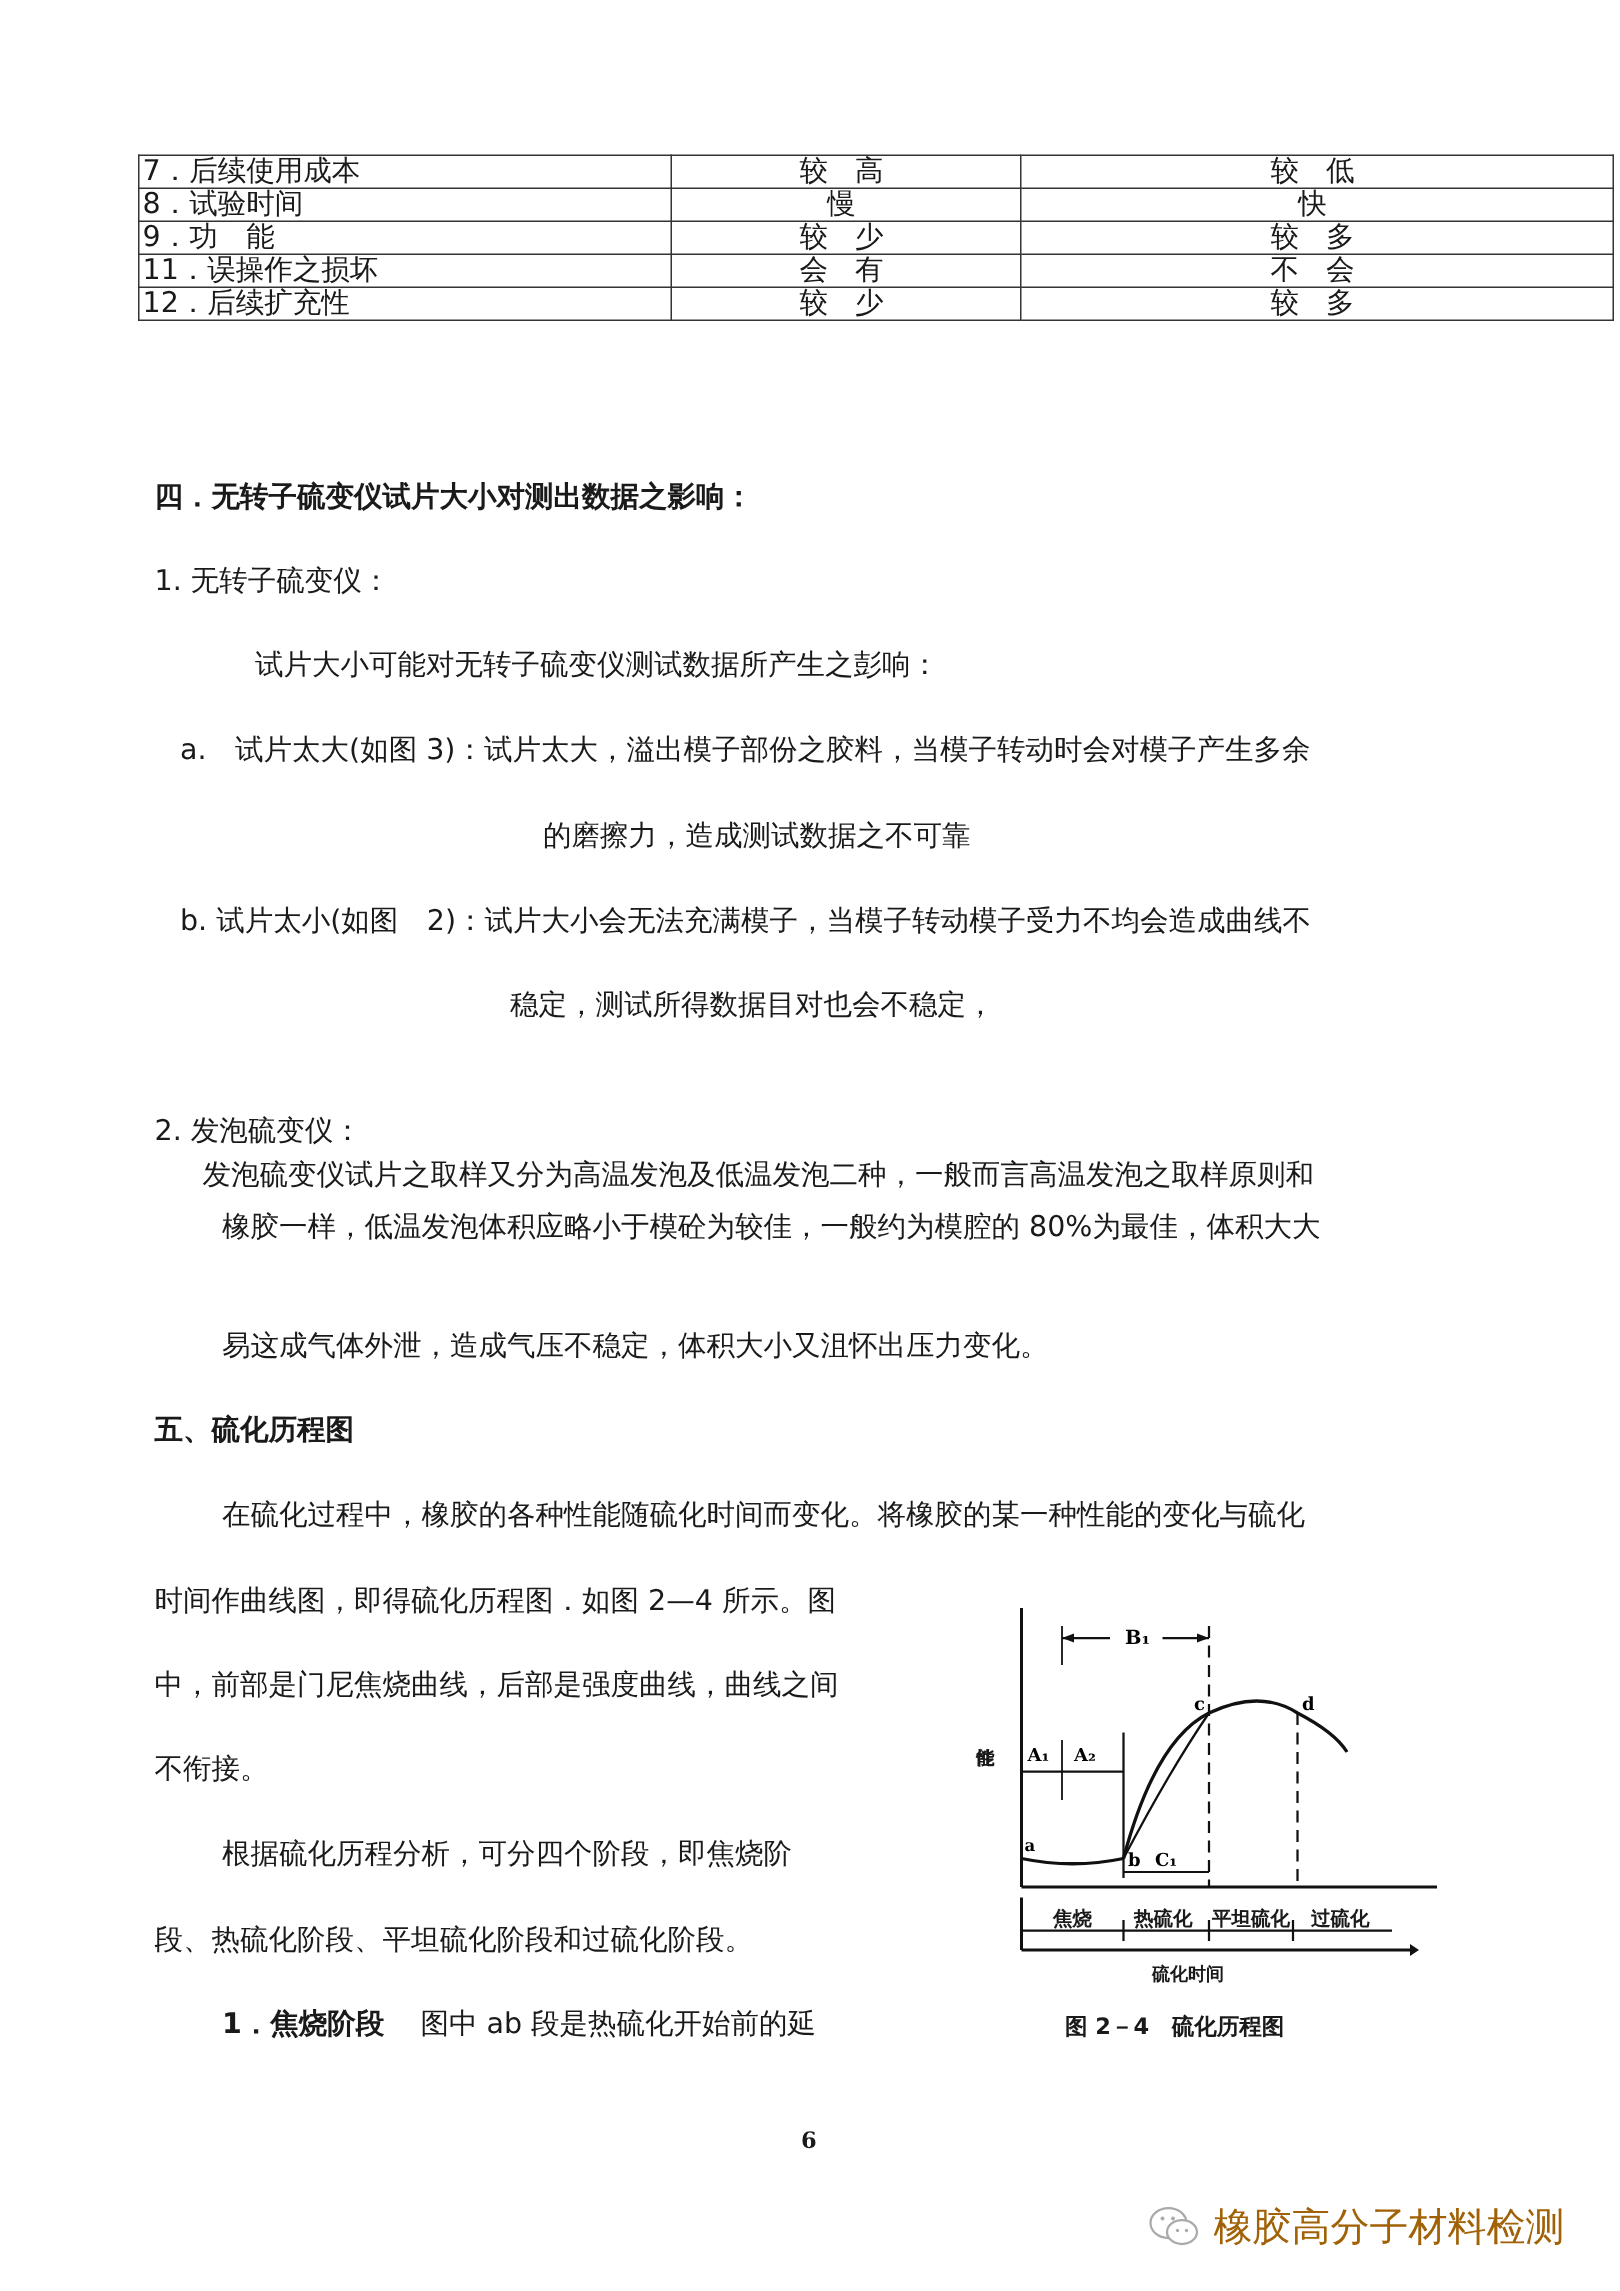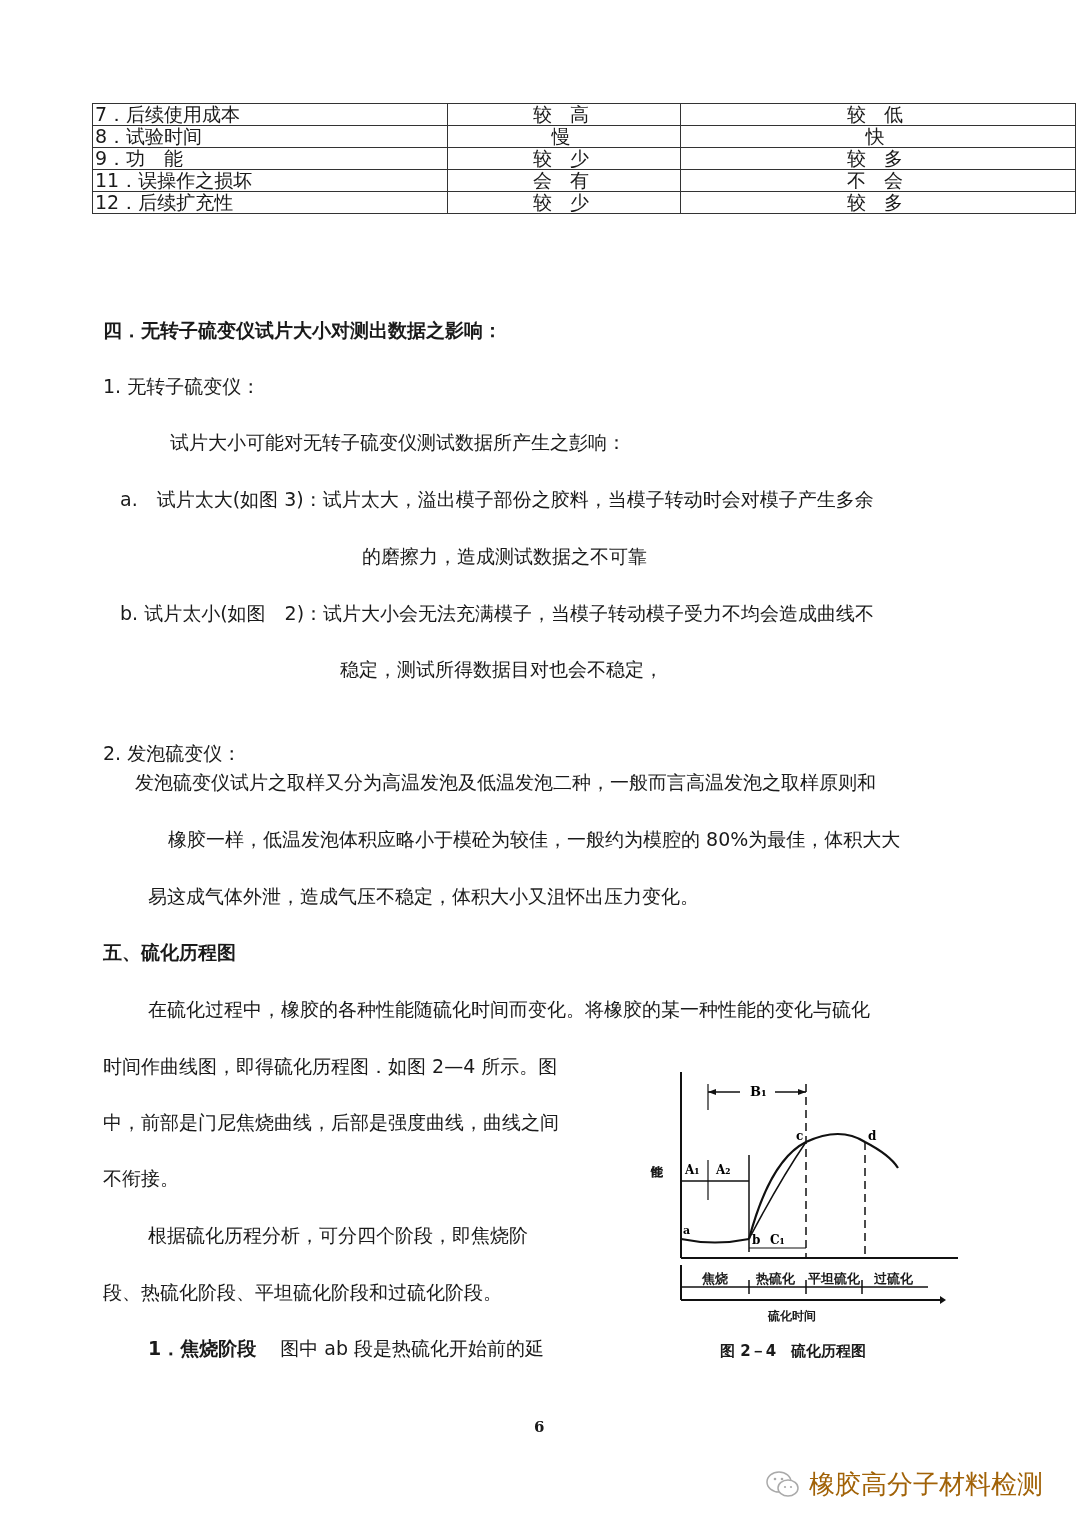--- a/index.html
+++ b/index.html
@@ -54,21 +54,21 @@
 
 <div class="abs h" style="left:103px; top:318px;">四．无转子硫变仪试片大小对测出数据之影响：</div>
 <div class="abs t" style="left:103px; top:374px;">1. 无转子硫变仪：</div>
 <div class="abs t" style="left:170px; top:430px;">试片大小可能对无转子硫变仪测试数据所产生之彭响：</div>
 <div class="abs t" style="left:120px; top:487px;">a.　试片太大(如图 3)：试片太大，溢出模子部份之胶料，当模子转动时会对模子产生多余</div>
 <div class="abs t" style="left:362px; top:544px;">的磨擦力，造成测试数据之不可靠</div>
 <div class="abs t" style="left:120px; top:601px;">b. 试片太小(如图　2)：试片大小会无法充满模子，当模子转动模子受力不均会造成曲线不</div>
 <div class="abs t" style="left:340px; top:657px;">稳定，测试所得数据目对也会不稳定，</div>
 <div class="abs t" style="left:103px; top:741px;">2. 发泡硫变仪：</div>
 <div class="abs t" style="left:135px; top:770px;">发泡硫变仪试片之取样又分为高温发泡及低温发泡二种，一般而言高温发泡之取样原则和</div>
-<div class="abs t" style="left:148px; top:827px;margin-left:20px;">橡胶一样，低温发泡体积应略小于模砼为较佳，一般约为模腔的 80%为最佳，体积大大</div>
+<div class="abs t" style="left:148px; top:805px;">橡胶一样，低温发泡体积应略小于模砼为较佳，一般约为模腔的 80%为最佳，体积大大</div>
 <div class="abs t" style="left:148px; top:884px;">易这成气体外泄，造成气压不稳定，体积大小又沮怀出压力变化。</div>
 
 <div class="abs h" style="left:103px; top:940px;">五、硫化历程图</div>
 <div class="abs t" style="left:148px; top:997px;">在硫化过程中，橡胶的各种性能随硫化时间而变化。将橡胶的某一种性能的变化与硫化</div>
 <div class="abs t" style="left:103px; top:1054px;">时间作曲线图，即得硫化历程图．如图 2—4 所示。图</div>
 <div class="abs t" style="left:103px; top:1110px;">中，前部是门尼焦烧曲线，后部是强度曲线，曲线之间</div>
 <div class="abs t" style="left:103px; top:1166px;">不衔接。</div>
 <div class="abs t" style="left:148px; top:1223px;">根据硫化历程分析，可分四个阶段，即焦烧阶</div>
 <div class="abs t" style="left:103px; top:1280px;">段、热硫化阶段、平坦硫化阶段和过硫化阶段。</div>
 <div class="abs t" style="left:148px; top:1336px;">
@@ -124,21 +124,21 @@
   
   <div class="abs cap" style="left:62px; top:210px; font-size:13px;">焦烧</div>
   <div class="abs cap" style="left:116px; top:210px; font-size:13px;">热硫化</div>
   <div class="abs cap" style="left:168px; top:210px; font-size:13px;">平坦硫化</div>
   <div class="abs cap" style="left:234px; top:210px; font-size:13px;">过硫化</div>
   
   <div class="abs cap" style="left:8px; top:95px; font-size:12px; writing-mode:vertical-rl;">性能</div>
   
   <div class="abs cap" style="left:128px; top:248px; font-size:12px;">硫化时间</div>
   
-  <div class="abs cap" style="left:80px; top:282px;">图 2－4　硫化历程图</div>
+  <div class="abs cap" style="left:70px; top:282px;">图 2－4　硫化历程图</div>
 </div>
 
 <div class="abs pn" style="left:534px; top:1418px;">6</div>
 <div class="abs wm" style="left:765px; top:1467px;">
   <svg width="36" height="32" viewBox="0 0 36 32">
     <ellipse cx="14" cy="13" rx="12" ry="10" fill="none" stroke="#aaa" stroke-width="1.5"></ellipse>
     <ellipse cx="23" cy="19" rx="10" ry="8" fill="#fff" stroke="#aaa" stroke-width="1.5"></ellipse>
     <circle cx="10" cy="10" r="1.3" fill="#aaa"></circle>
       <circle cx="17" cy="10" r="1.3" fill="#aaa"></circle>
     <circle cx="20" cy="18" r="1.1" fill="#aaa"></circle>

